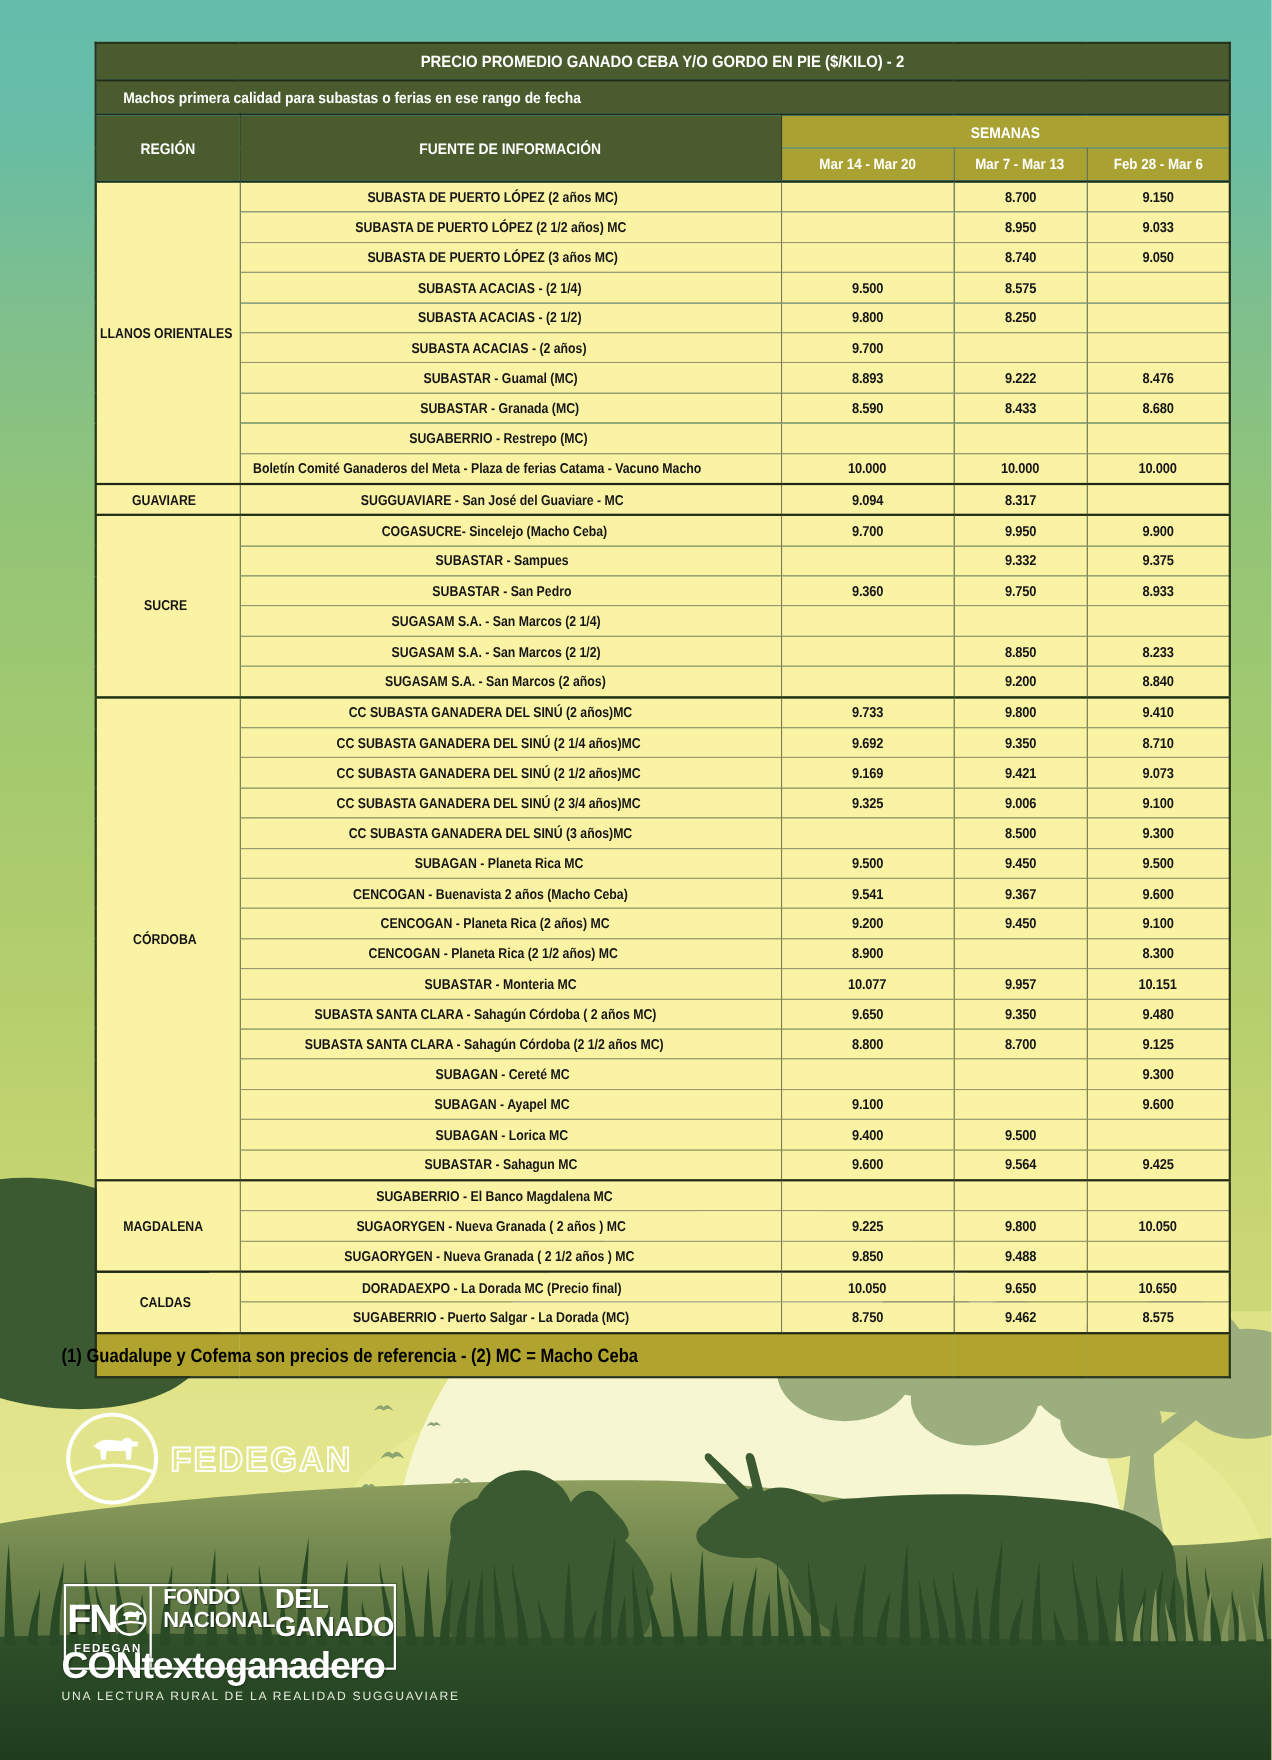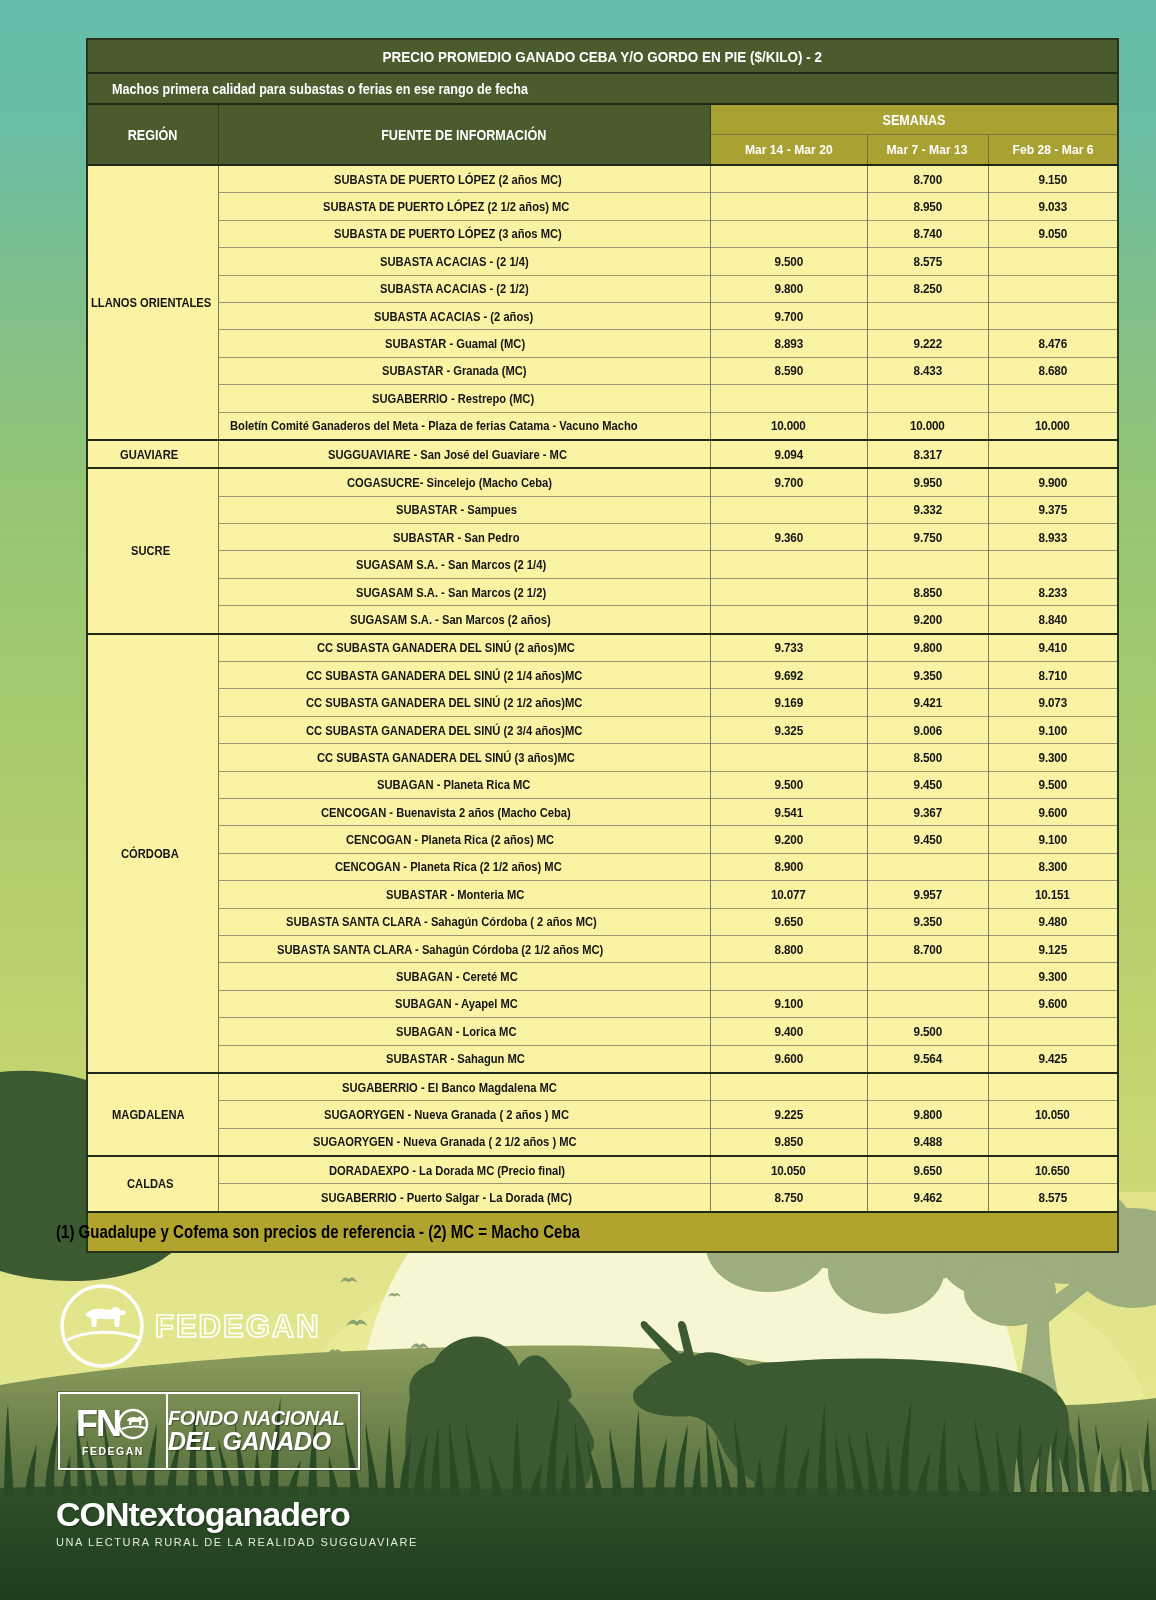--- a/index.html
+++ b/index.html
@@ -40,29 +40,29 @@
   td.region-cell{font-size:13px;padding-left:3px;text-align:center;}
   td.fuente-cell{text-align:center;padding-left:5px;}
   td.price-cell{text-align:center;letter-spacing:-.2px;}
   tr.foot-row td{background:var(--foot-olive);height:36px;border-top:2px solid #202915;}
   .cx{display:inline-block;transform:scaleX(.86);transform-origin:0 50%;}
   .cxc{display:inline-block;transform:scaleX(.9);transform-origin:50% 50%;}
   
   .footnote{position:absolute;left:56px;top:1222px;z-index:3;color:#000000;
     font-weight:bold;font-size:17.5px;white-space:nowrap;}
   .fedegan-logo{position:absolute;left:55px;top:1278px;z-index:3;}
-  .fng-logo{position:absolute;left:58px;top:1392px;z-index:3;width:298px;height:74px;
+  .fng-logo{position:absolute;left:58px;top:1440px;z-index:3;width:298px;height:74px;
     border:2px solid #fff;box-shadow:0 0 0 1px rgba(20,40,20,.35);display:flex;}
   .fng-left{width:106px;border-right:2px solid #fff;display:flex;flex-direction:column;
     align-items:center;justify-content:center;position:relative;}
   .fng-abbr{color:#fff;font-weight:bold;font-size:36px;line-height:36px;letter-spacing:-2px;
     text-shadow:1px 1px 1px rgba(0,0,0,.4);}
   .fng-sub{color:#fff;font-weight:bold;font-size:10.5px;letter-spacing:1.5px;margin-top:3px;
     text-shadow:1px 1px 1px rgba(0,0,0,.4);}
-  .fng-right{flex:1;display:flex;flex-direction:column;justify-content:center;font-style:italic;}
+  .fng-right{flex:1;display:flex;flex-direction:row;justify-content:center;padding-left:10px;}
   .fng-line1{color:#fff;font-weight:bold;font-size:20px;line-height:21px;letter-spacing:-.5px;
     text-shadow:1px 1px 1px rgba(0,0,0,.4);}
   .fng-line2{color:#fff;font-weight:bold;font-size:25px;line-height:25px;letter-spacing:-.5px;
     text-shadow:1px 1px 1px rgba(0,0,0,.4);}
   .contexto{position:absolute;left:56px;top:1496px;z-index:3;}
   .contexto-title{color:#fff;font-weight:bold;font-size:34px;line-height:36px;letter-spacing:-1px;
     text-shadow:1px 1px 2px rgba(0,0,0,.35);}
   .contexto-tagline{color:#e2ebdb;font-size:11px;letter-spacing:1.6px;margin-top:4px;}
 </style>
 </head>

